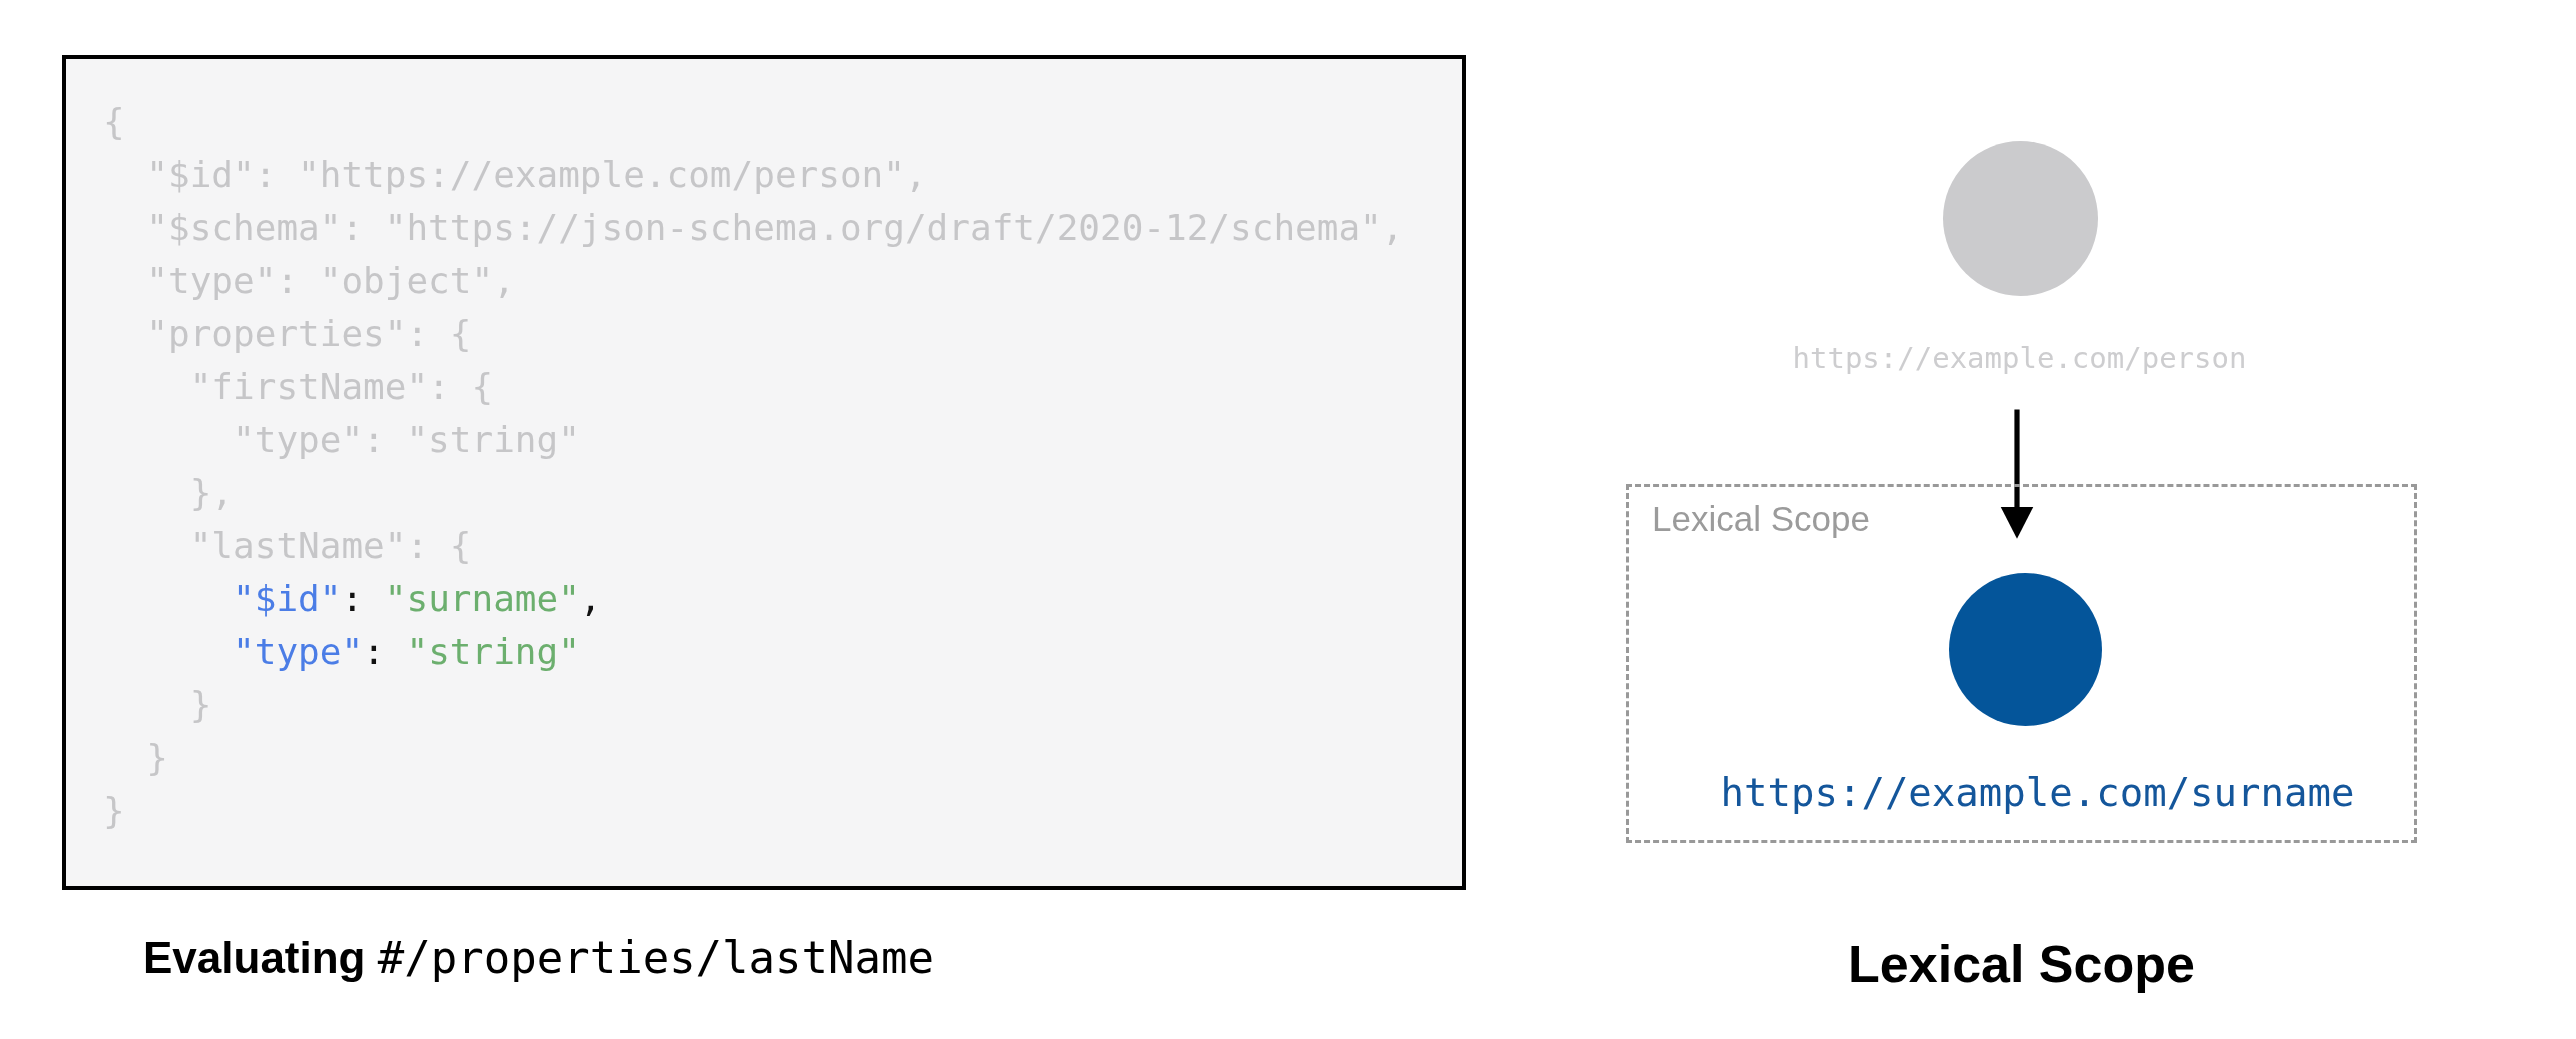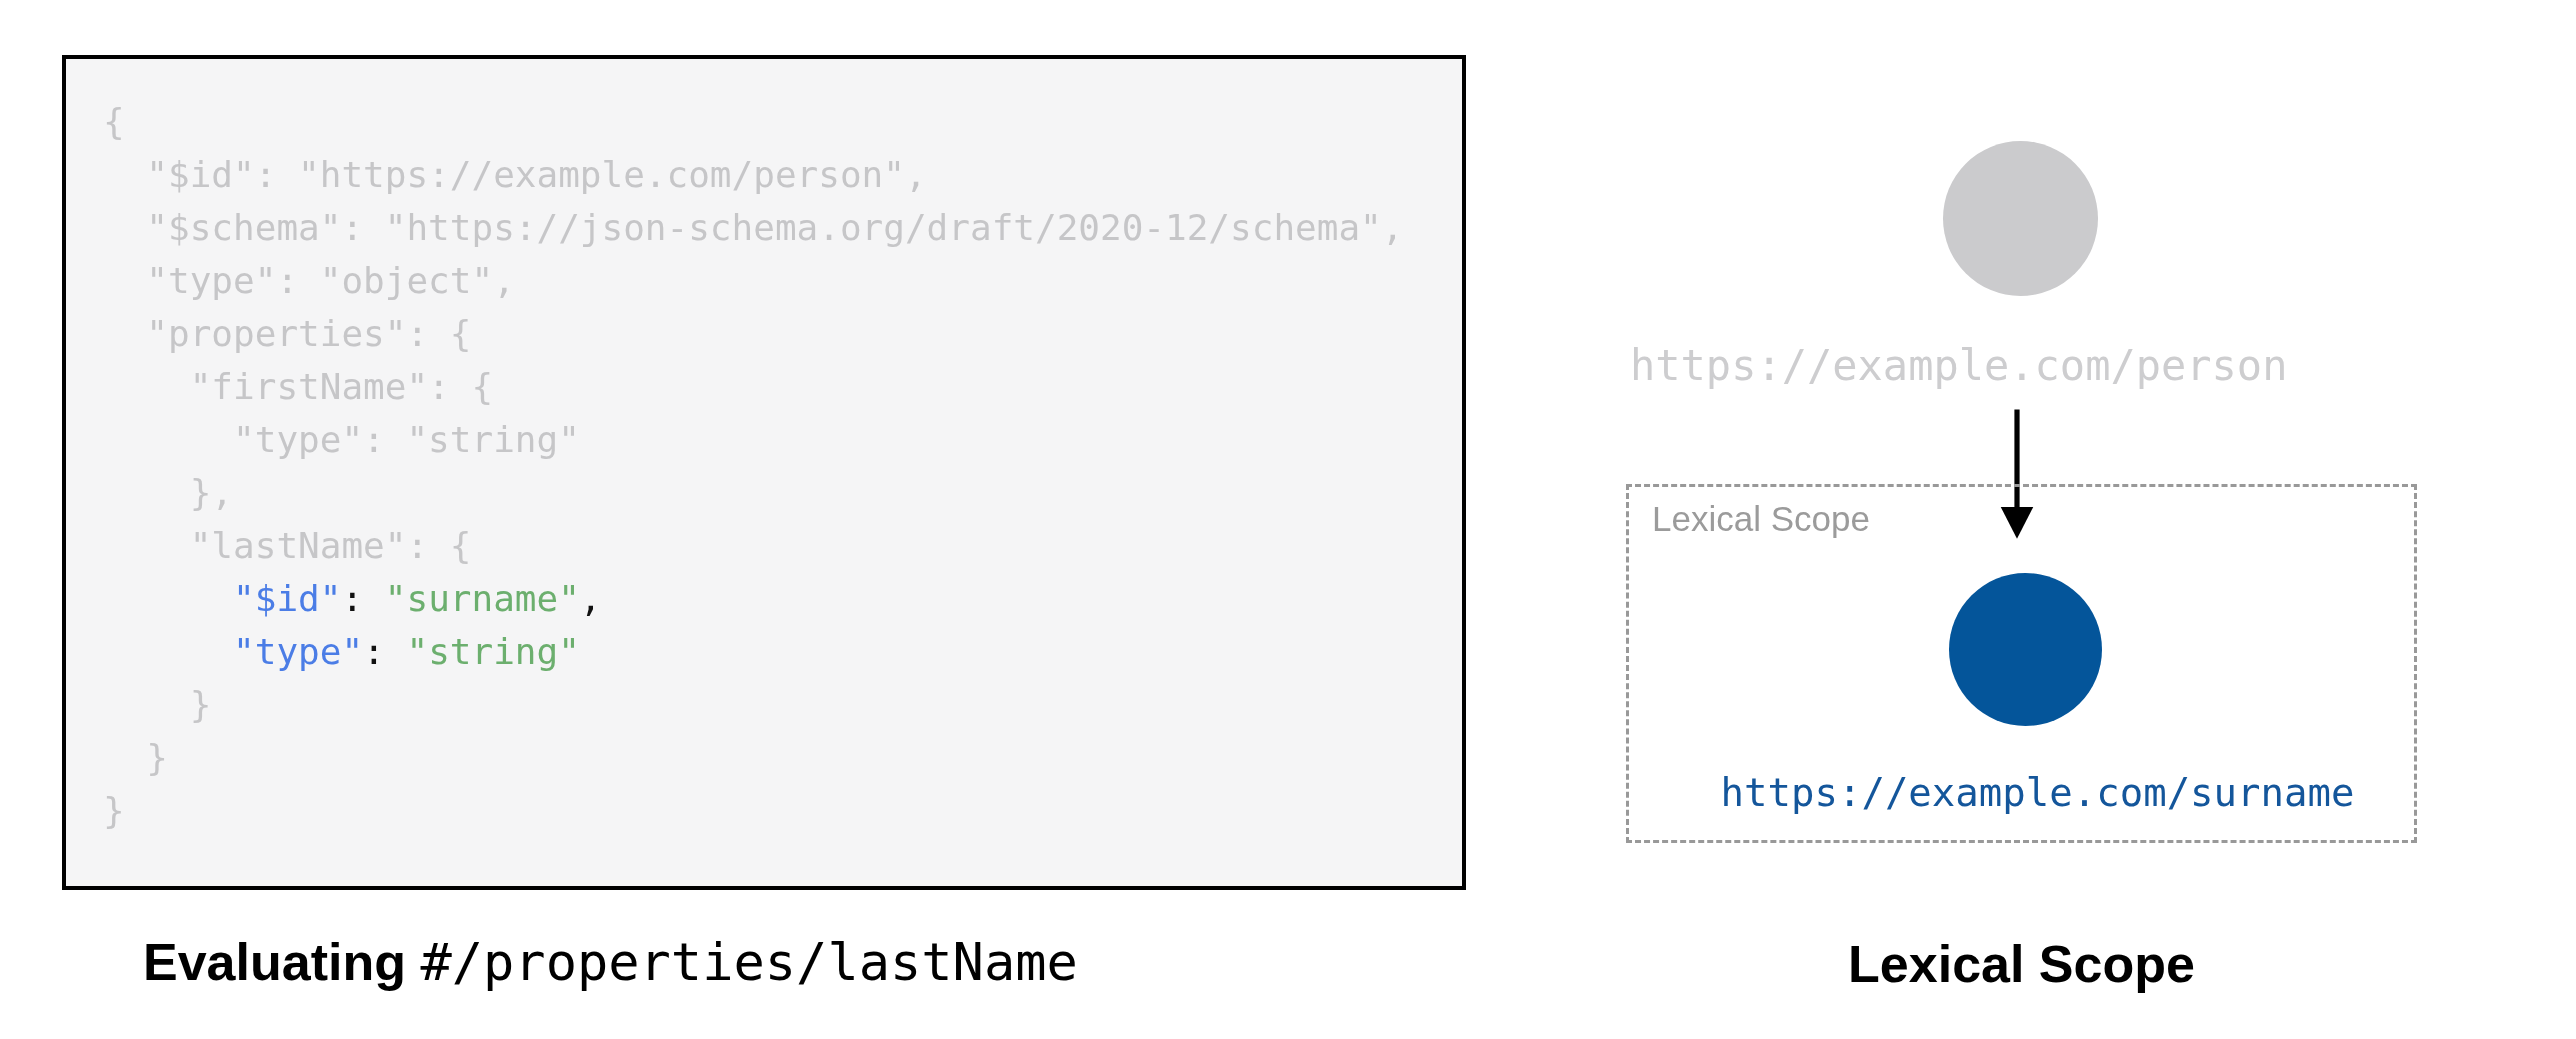--- a/index.html
+++ b/index.html
@@ -11,30 +11,30 @@
   .code-box{left:62px;top:55px;width:1404px;height:835px;box-sizing:border-box;
             background:var(--code-bg);border:4.5px solid #000;}
   .code-pre{margin:0;padding:36px 19.5px 0 37px;white-space:pre;
             font-family:"DejaVu Sans Mono","Liberation Mono",monospace;
             font-size:36px;line-height:53px;}
   .tok-m{color:var(--muted);}
   .tok-k{color:var(--key);}
   .tok-s{color:var(--str);}
   .tok-p{color:#111111;}
 
-  .left-caption{left:143px;top:934px;font-size:52px;line-height:1.1;color:#000;white-space:nowrap;}
+  .left-caption{left:143px;top:934px;font-size:44px;line-height:1.1;color:#000;white-space:nowrap;}
   .left-caption b{font-weight:bold;}
   .left-caption .mono{font-family:"DejaVu Sans Mono","Liberation Mono",monospace;font-weight:normal;}
 
   
   .node{border-radius:50%;}
   .node-gray{left:1943px;top:141px;width:155px;height:155px;background:var(--circle-gray);}
-  .uri-gray{left:1630px;top:343px;width:779px;
+  .uri-gray{left:1630px;top:343px;width:779px;text-align:center;
             font-family:"DejaVu Sans Mono","Liberation Mono",monospace;
-            font-size:42px;line-height:1.1;color:var(--url-gray);white-space:nowrap;}
+            font-size:29px;line-height:1.1;color:var(--url-gray);white-space:nowrap;}
   .arrow-svg{left:1978px;top:403px;}
   .scope-box{left:1626px;top:484px;width:791px;height:359px;box-sizing:border-box;
              border:3.9px dashed var(--dash);}
   .scope-label{left:1652px;top:499px;font-size:35px;color:var(--scope-label);white-space:nowrap;}
   .node-blue{left:1949px;top:573px;width:153px;height:153px;background:var(--circle-blue);}
   .uri-blue{left:1630px;top:772px;width:779px;text-align:center;
             font-family:"DejaVu Sans Mono","Liberation Mono",monospace;
             font-size:39px;line-height:1.1;color:var(--url-blue);white-space:nowrap;padding-left:18px;}
   .right-caption{left:1626px;top:934px;width:791px;text-align:center;
                  font-size:52px;font-weight:bold;color:#000;white-space:nowrap;}

